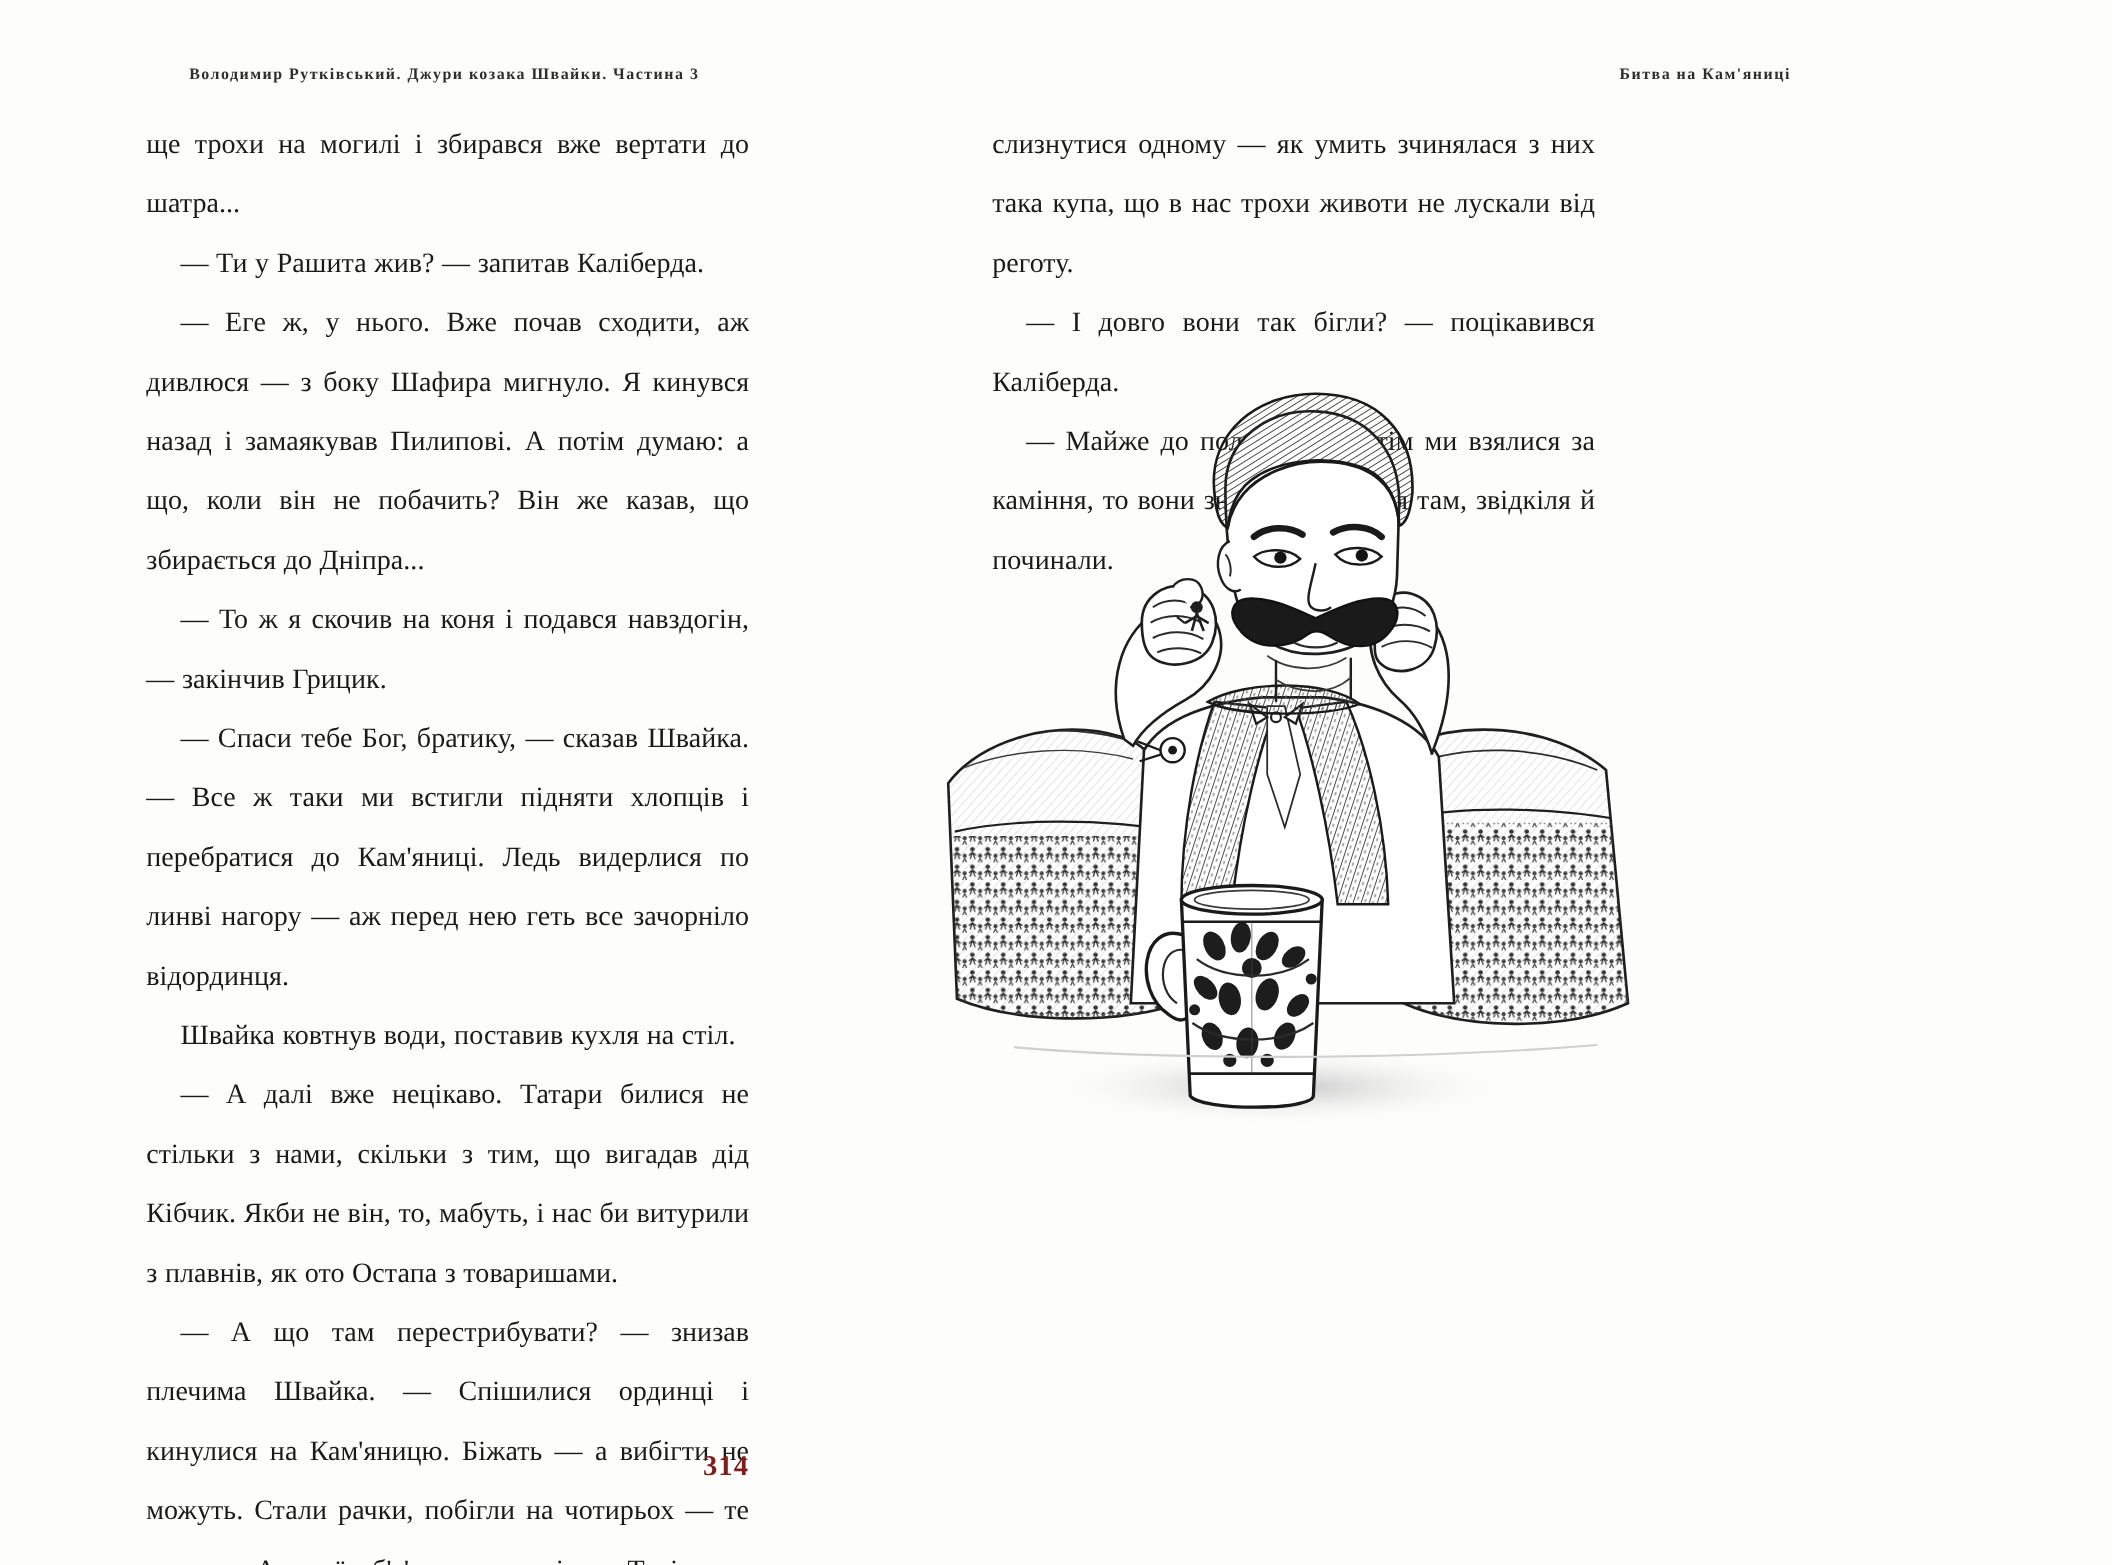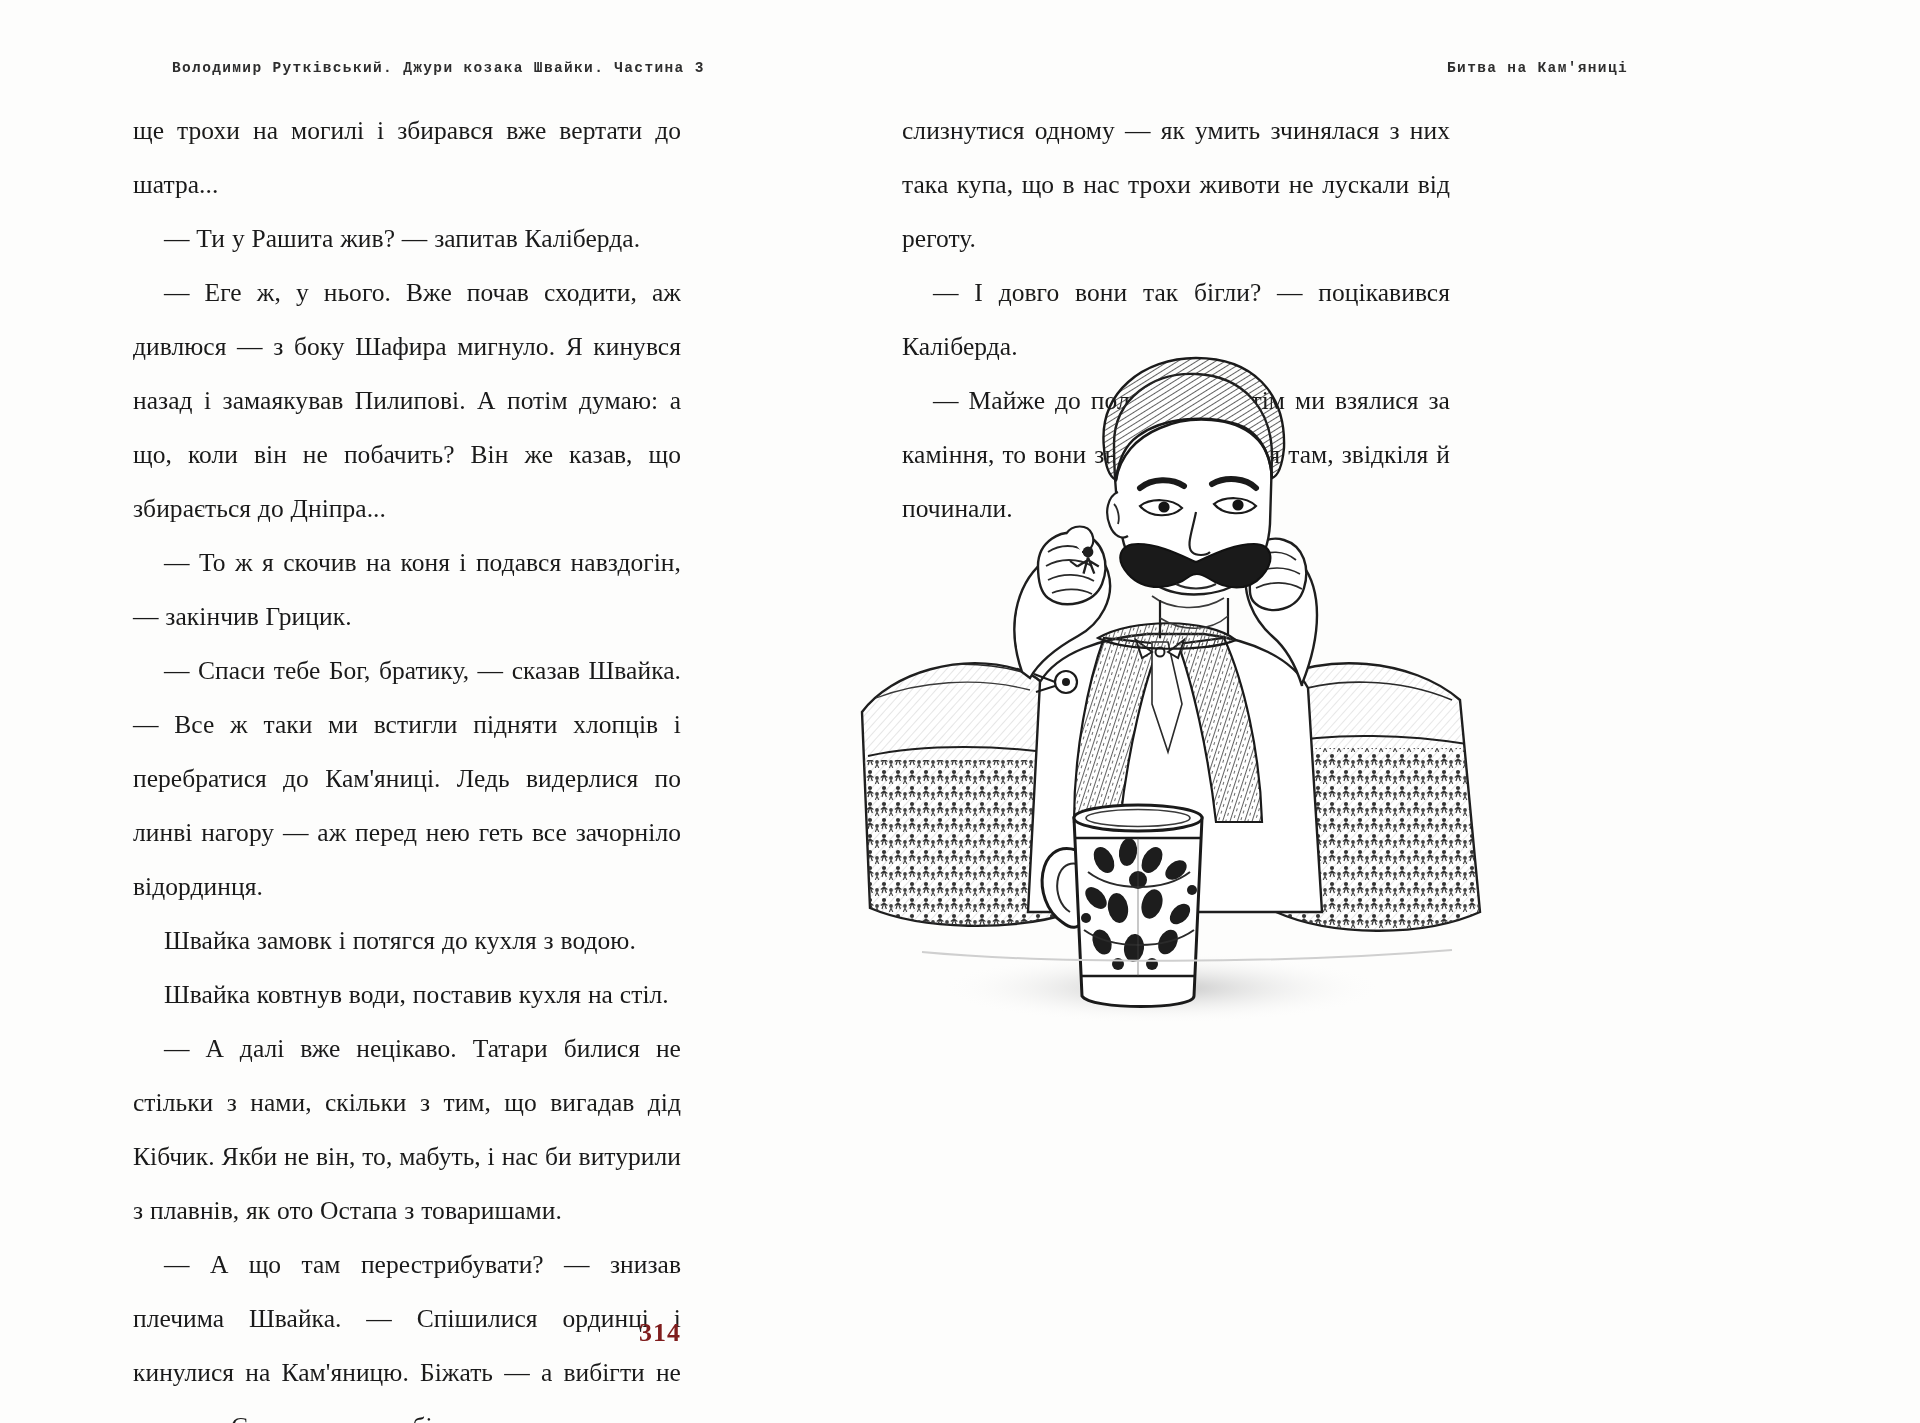--- a/index.html
+++ b/index.html
@@ -14,21 +14,21 @@
     background: #fdfdfc;
     overflow: hidden;
     font-family: "Liberation Serif", "DejaVu Serif", serif;
     color: #1a1a1a;
   }
 
   
   .running-head {
     position: absolute;
     top: 60px;
-    font-family: Liberation Mono, monospace;
+    font-family: Liberation Serif, serif;
     font-size: 14.5px;
     letter-spacing: 1.35px;
     color: #2e2e2e;
     font-weight: 600;
     white-space: nowrap;
   }
   .running-head.left  { left: 172px; }
   .running-head.right { right: 292px; text-align: right; }
 
   
@@ -82,21 +82,20 @@
 
   <div class="running-head left">Володимир Рутківський. Джури козака Швайки. Частина 3</div>
   <div class="running-head right">Битва на Кам'яниці</div>
 
   <div class="column left">
     <p class="para cont">ще трохи на могилі і збирався вже вертати до шатра...</p>
     <p class="para indent">— Ти у Рашита жив? — запитав Каліберда.</p>
     <p class="para indent">— Еге ж, у нього. Вже почав сходити, аж дивлюся — з боку Шафира мигнуло. Я кинувся назад і замаякував Пилипові. А потім думаю: а що, коли він не побачить? Він же казав, що збирається до Дніпра...</p>
     <p class="para indent">— То ж я скочив на коня і подався навздогін, — закінчив Грицик.</p>
     <p class="para indent">— Спаси тебе Бог, братику, — сказав Швайка. — Все ж таки ми встигли підняти хлопців і перебратися до Кам'яниці. Ледь видерлися по линві нагору — аж перед нею геть все зачорніло відординця.</p>
-    <p class="para indent">Швайка замовк і потягся до кухля з водою.</p>
     <p class="para indent">Швайка ковтнув води, поставив кухля на стіл.</p>
     <p class="para indent">— А далі вже нецікаво. Татари билися не стільки з нами, скільки з тим, що вигадав дід Кібчик. Якби не він, то, мабуть, і нас би витурили з плавнів, як ото Остапа з товаришами.</p>
     <p class="para indent">— А що там перестрибувати? — знизав плечима Швайка. — Спішилися ординці і кинулися на Кам'яницю. Біжать — а вибігти не можуть. Стали рачки, побігли на чотирьох — те ж саме. А ми їх б'a'смо, як куріпок. Тоді вони почали вирубувати сходинки. Трохи помогло, але не те, щоб дуже. Бо варто по-</p>
   </div>
 
   <div class="folio">314</div>
 
   <div class="column right">
     <p class="para cont">слизнутися одному — як умить зчинялася з них така купа, що в нас трохи животи не лускали від реготу.</p>
     <p class="para indent">— І довго вони так бігли? — поцікавився Каліберда.</p>

